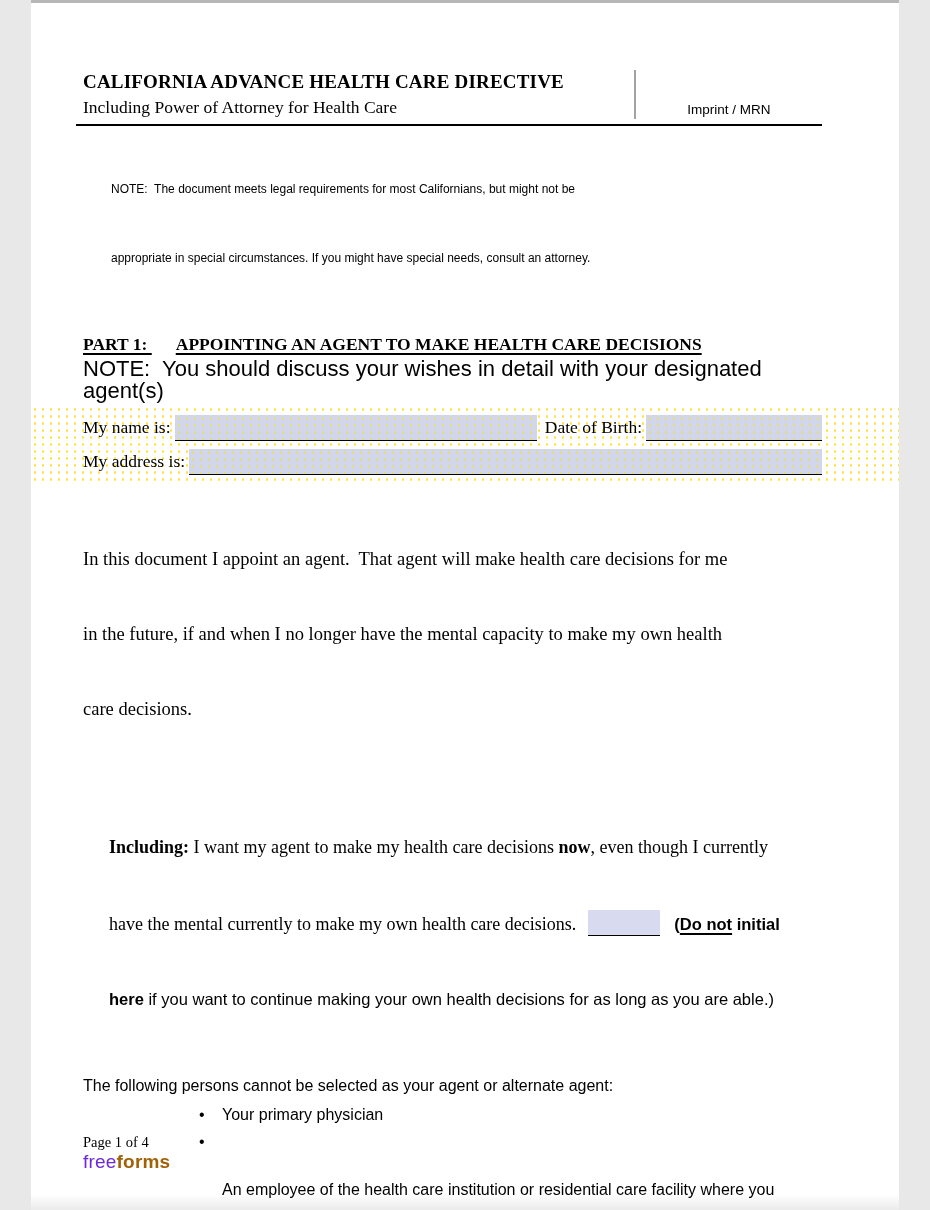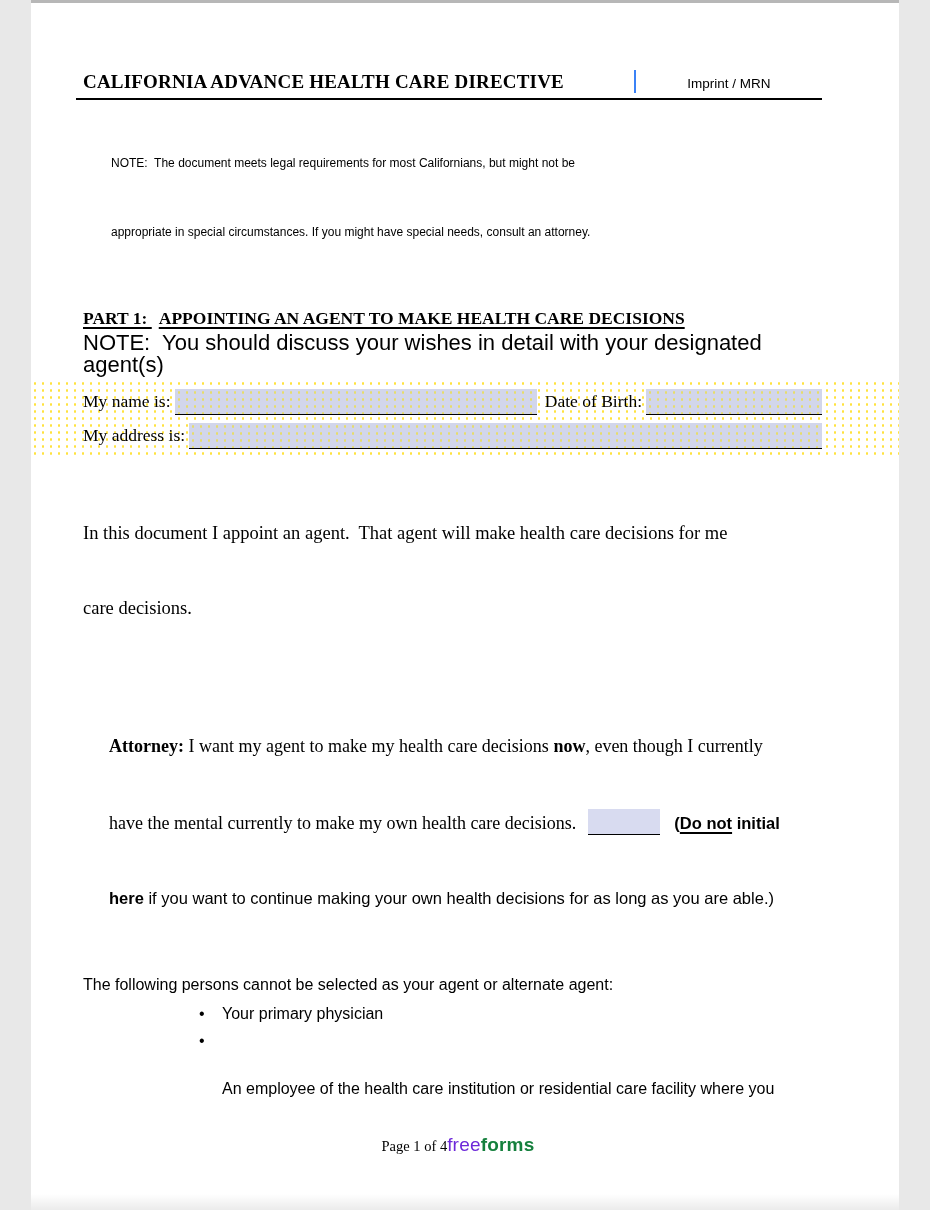--- a/index.html
+++ b/index.html
@@ -10,31 +10,31 @@
   }
   .top-strip { position:absolute; top:0; left:0; right:0; height:3px; background:#b7b7b7; }
   .bottom-shade { position:absolute; left:0; right:0; bottom:0; height:16px;
     background:linear-gradient(to bottom, rgba(0,0,0,0), rgba(0,0,0,0.08)); }
 
   
   .header { display:flex; margin:70px 77px 0 45px; border-bottom:2px solid #000; padding-bottom:5px; }
   .header-left { width:558px; box-sizing:border-box; padding-left:7px; }
   .title { font-weight:bold; font-size:19px; line-height:23px; letter-spacing:0.2px; }
   .subtitle { font-size:17.5px; line-height:24px; margin-top:2px; }
-  .header-right { flex:1; border-left:2px solid #3b82f6; display:flex; align-items:flex-end; justify-content:center; }
+  .header-right { flex:1; border-left:2px solid #a3a3a3; display:flex; align-items:flex-end; justify-content:center; }
   .imprint { font-family:"Liberation Sans", sans-serif; font-size:13.5px; padding-bottom:2px; }
 
   
   .note-top { margin:6px 88px 0 80px; font-family:"Liberation Sans", sans-serif;
     font-size:12px; line-height:23px; white-space:pre-wrap; }
 
   
   .part1-heading { margin:16px 77px 0 52px; font-weight:bold; font-size:17.5px; line-height:24px; }
   .u { text-decoration:underline; text-decoration-thickness:1.8px; text-underline-offset:3px; }
-  .part1-label { margin-right:7px; white-space:pre;text-align:right; }
+  .part1-label { margin-right:24px; white-space:pre;text-align:right; }
   .part1-note { margin:2px 60px 0 52px; font-family:"Liberation Sans", sans-serif;
     font-size:22px; line-height:22px; white-space:pre-wrap; }
 
   
   .dots { background-color:#fff;
     background-image:radial-gradient(circle, #ffe23e 1px, rgba(255,255,255,0) 1.4px);
     background-size:8px 7px; }
   .band1 { margin-top:4px; padding:8px 77px 8px 52px; }
 
   .frow { display:flex; align-items:flex-end; font-size:17.5px; line-height:27px; }
@@ -59,35 +59,36 @@
   
   .restrictions { margin:12px 48px 0 52px; font-family:"Liberation Sans", sans-serif;
     font-size:16px; line-height:23px; }
   .bullets { margin-top:6px; }
   .bullet { display:flex; margin:3px 0 0 116px; line-height:24px; }
   .bullet-marker { width:23px; text-align:left; }
   .bullet-text { max-width:648px; white-space:pre-wrap; }
 
   
   .footer { position:absolute; left:52px; right:66px; top:1134px;
-    display:flex; justify-content:center; align-items:baseline; }
+    display:flex; justify-content:center; align-items:baseline;flex-direction:column; }
   .page-num { font-size:14.5px; }
   .brand { font-family:"Liberation Sans", sans-serif; font-size:19px; letter-spacing:0.2px; }
   .brand-free { color:#6d28d9;margin-top:20px; }
-  .brand-forms { color:#15803d; font-weight:bold; }
+  .brand-forms { color:#a16207; font-weight:bold; }
 </style>
 </head>
 <body>
 
 <div class="page">
   <div class="top-strip"></div>
 
   <div class="header">
     <div class="header-left">
       <div class="title">CALIFORNIA ADVANCE HEALTH CARE DIRECTIVE</div>
+      <div class="subtitle">Including Power of Attorney for Health Care</div>
     </div>
     <div class="header-right">
       <div class="imprint">Imprint / MRN</div>
     </div>
   </div>
 
   <div class="note-top">
     <div>NOTE:  The document meets legal requirements for most Californians, but might not be</div>
     <div>appropriate in special circumstances. If you might have special needs, consult an attorney.</div>
   </div>
@@ -105,25 +106,26 @@
       <span class="field dob-field ml4"></span>
     </div>
     <div class="frow">
       <span class="flabel">My address is:</span>
       <span class="field grow ml4"></span>
     </div>
   </div>
 
   <div class="intro">
     <div>In this document I appoint an agent.  That agent will make health care decisions for me</div>
+    <div>in the future, if and when I no longer have the mental capacity to make my own health</div>
     <div>care decisions.</div>
   </div>
 
   <div class="optional">
-    <div><span class="b">Attorney:</span><span> I want my agent to make my health care decisions </span><span class="b">now</span><span>, even though I currently</span></div>
+    <div><span class="b">Including:</span><span> I want my agent to make my health care decisions </span><span class="b">now</span><span>, even though I currently</span></div>
     <div><span>have the mental currently to make my own health care decisions.</span><span class="inline-field"></span><span class="sansb">(</span><span class="sansb ub">Do not</span><span class="sansb"> initial</span></div>
     <div><span class="sansb">here</span><span class="sansr"> if you want to continue making your own health decisions for as long as you are able.)</span></div>
   </div>
 
   <div class="restrictions">
     <div>The following persons cannot be selected as your agent or alternate agent:</div>
     <div class="bullets">
       <div class="bullet">
         <span class="bullet-marker">•</span>
         <span class="bullet-text">Your primary physician</span>

